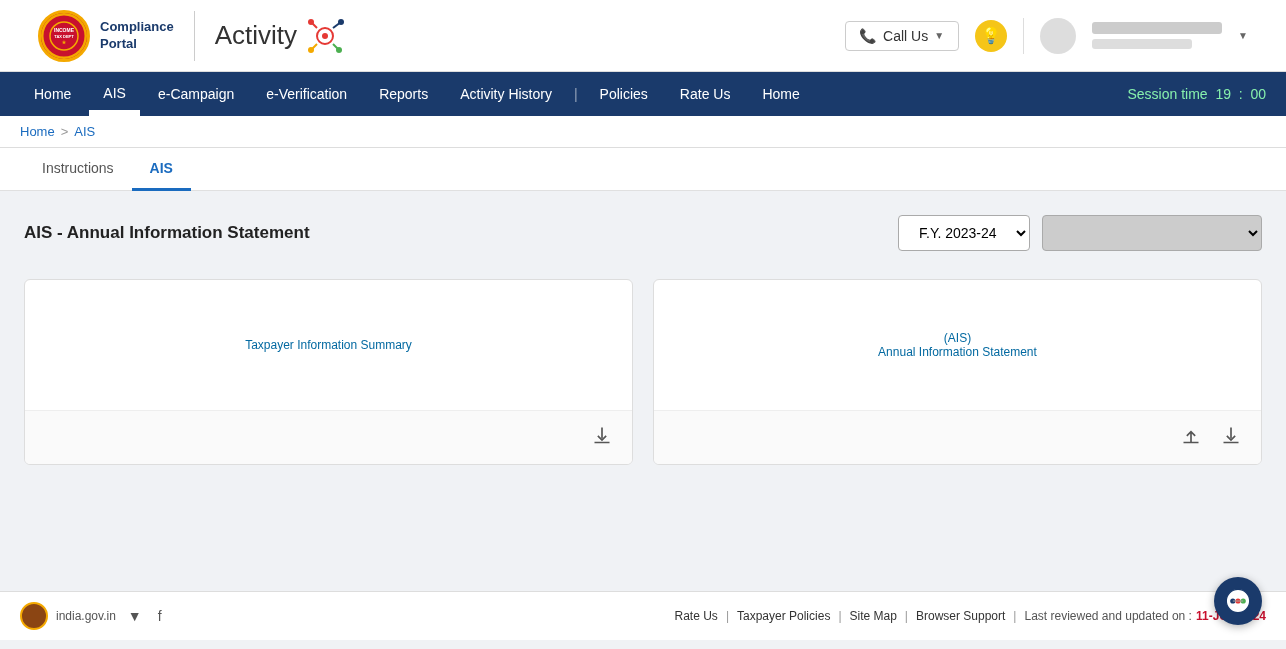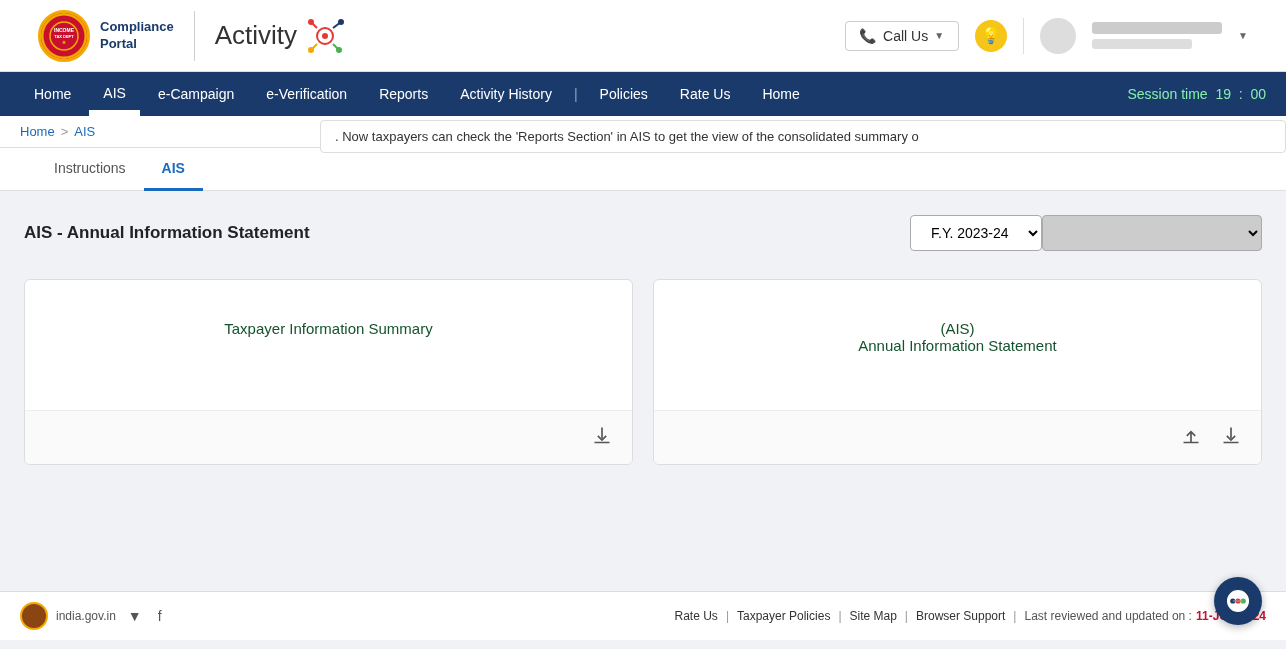--- a/index.html
+++ b/index.html
@@ -196,21 +196,21 @@
       overflow: hidden;
       white-space: nowrap;
       z-index: 10;
     }
 
     
     .tabs-bar {
       background: #fff;
       display: flex;
       align-items: center;
-      padding: 0 36px;
+      padding: 0 24px;
       border-bottom: 1px solid #e0e0e0;
       gap: 0;
     }
     .tab {
       padding: 12px 18px;
       cursor: pointer;
       font-size: 14px;
       color: #555;
       border-bottom: 3px solid transparent;
       margin-bottom: -1px;
@@ -234,20 +234,21 @@
       margin-bottom: 28px;
     }
     .page-title {
       font-size: 17px;
       font-weight: bold;
       color: #222;
     }
     .filter-row {
       display: flex;
       align-items: center;
+      gap: 12px;
       border-radius: 13px;
     }
     .fy-select {
       padding: 8px 16px;
       border: 1px solid #aaa;
       border-radius: 4px;
       background: #fff;
       font-size: 14px;
       cursor: pointer;
       min-width: 120px;
@@ -272,25 +273,25 @@
       border: 1px solid #ddd;
       border-radius: 6px;
       flex: 1;
       display: flex;
       flex-direction: column;
       overflow: hidden;
     }
     .card-body {
       flex: 1;
       display: flex;
-      align-items: flex-start;
+      align-items: center;
       justify-content: center;
       padding: 40px 20px;
-      font-size: 15px;
-      color: #14532d;
+      font-size: 12px;
+      color: #0369a1;
       text-align: center;
       min-height: 130px;
     }
     .card-footer {
       border-top: 1px solid #eee;
       padding: 10px 16px;
       display: flex;
       justify-content: flex-end;
       align-items: center;
       gap: 12px;
@@ -427,23 +428,20 @@
     <span>:</span>&nbsp;
     <span>00</span>
   </div>
 </nav>
 
 <div class="top-section">
   <div class="breadcrumb-bar">
     <span class="breadcrumb-link">Home</span>
     <span class="breadcrumb-sep">&gt;</span>
     <span class="breadcrumb-current">AIS</span>
-  </div>
-  <div class="announcement-bar">
-    <span>. Now taxpayers can check the 'Reports Section' in AIS to get the view of the consolidated summary o</span>
   </div>
 </div>
 
 <div class="tabs-bar">
   <div class="tab">Instructions</div>
   <div class="tab active">AIS</div>
 </div>
 
 <div class="main-content">
   <div class="page-header-row">

